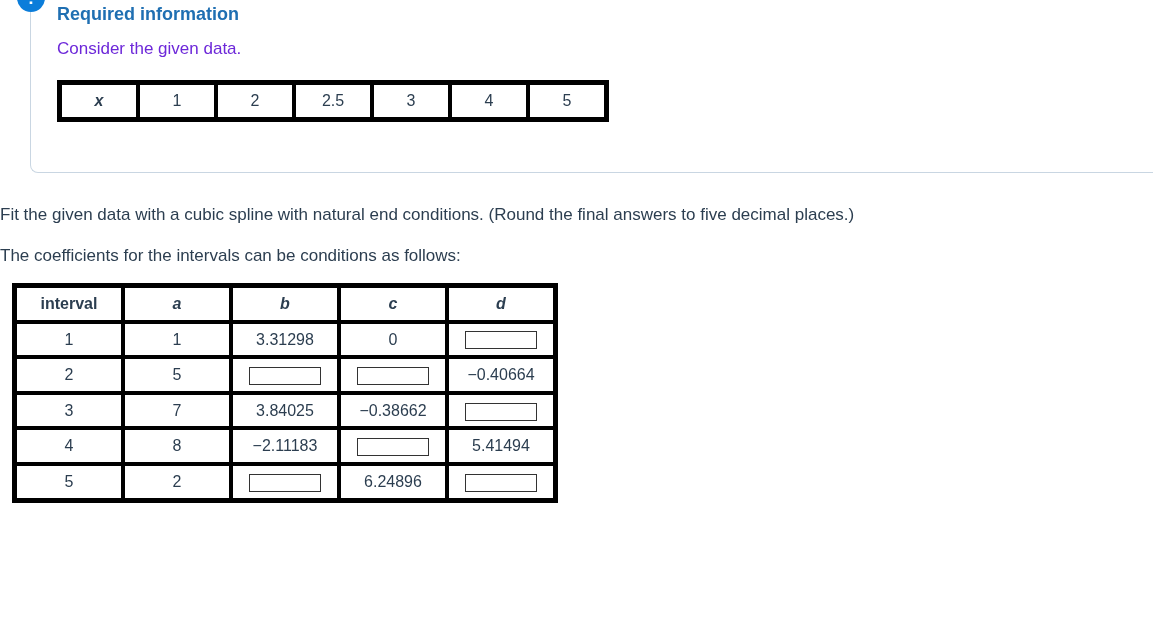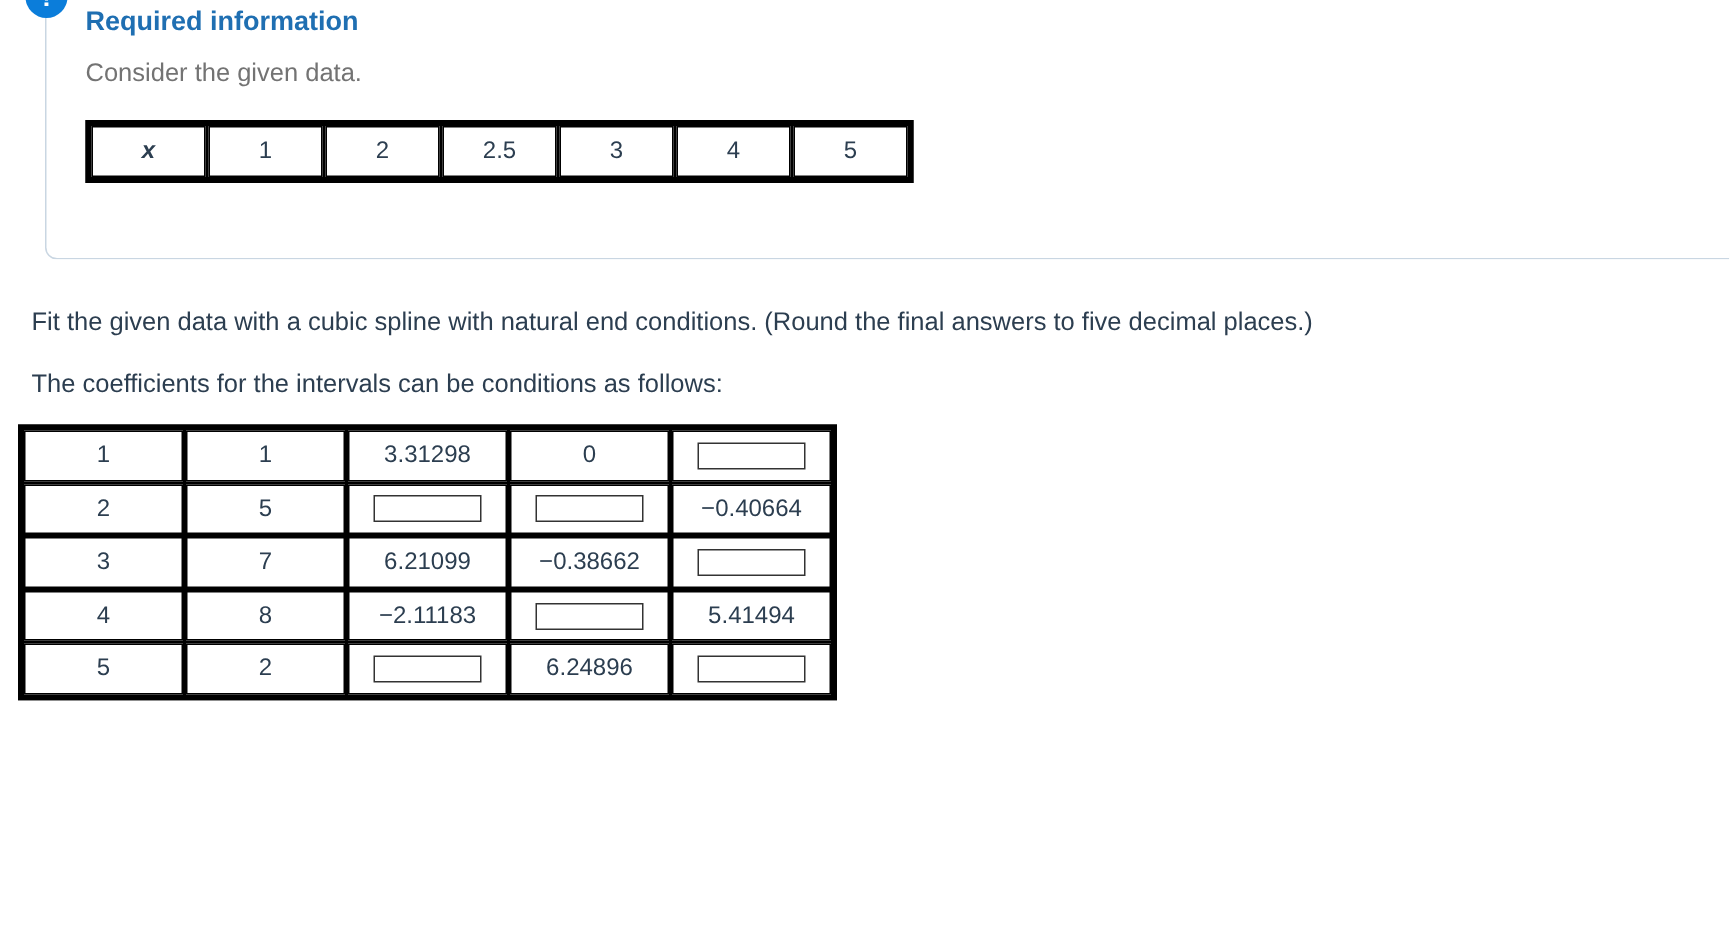--- a/index.html
+++ b/index.html
@@ -38,21 +38,21 @@
     justify-content: center;
   }
   .req-heading {
     color: #1f6fb2;
     font-weight: 700;
     margin: 0 0 6px 0;
     padding-top: 0;
     font-size: 18px;
   }
   .prompt-text {
-    color: #737373;
+    color: #6d28d9;
     margin: 0 0 18px 0;
     font-size: 17px;
   }
   table.data-table {
     border-collapse: separate;
     border-spacing: 2px;
     background: #000;
     border: 2px solid #000;
   }
   table.data-table td {
@@ -62,21 +62,21 @@
     padding: 3px 8px;
     min-width: 76px;
     font-size: 16px;
     white-space: nowrap;
   }
   table.data-table td.rowhead {
     font-style: italic;
     font-weight: bold;
   }
   .body-text {
-    margin: 0 0 14px 21px;
+    margin: 0 0 14px 0;
     font-size: 17px;
     color: #2c3e50;
   }
   table.coef-table {
     border-collapse: separate;
     border-spacing: 2px;
     background: #000;
     border: 2px solid #000;
     margin-left: 12px;
   }
@@ -127,39 +127,46 @@
     </tr>
   </tbody>
     </table>
 </div>
 
 <p class="body-text">Fit the given data with a cubic spline with natural end conditions. (Round the final answers to five decimal places.)</p>
 <p class="body-text">The coefficients for the intervals can be conditions as follows:</p>
 
 <table class="coef-table">
   <tbody>
+      <tr>
+    <th>interval</th>
+    <th class="ital">a</th>
+    <th class="ital">b</th>
+    <th class="ital">c</th>
+    <th class="ital">d</th>
+  </tr>
 
   <tr>
     <td>1</td>
     <td>1</td>
     <td>3.31298</td>
     <td>0</td>
     <td><span class="blank-input"></span></td>
   </tr>
   <tr>
     <td>2</td>
     <td>5</td>
     <td><span class="blank-input"></span></td>
     <td><span class="blank-input"></span></td>
     <td>−0.40664</td>
   </tr>
   <tr>
     <td>3</td>
     <td>7</td>
-    <td>6.21099</td>
+    <td>3.84025</td>
     <td>−0.38662</td>
     <td><span class="blank-input"></span></td>
   </tr>
   <tr>
     <td>4</td>
     <td>8</td>
     <td>−2.11183</td>
     <td><span class="blank-input"></span></td>
     <td>5.41494</td>
   </tr>

